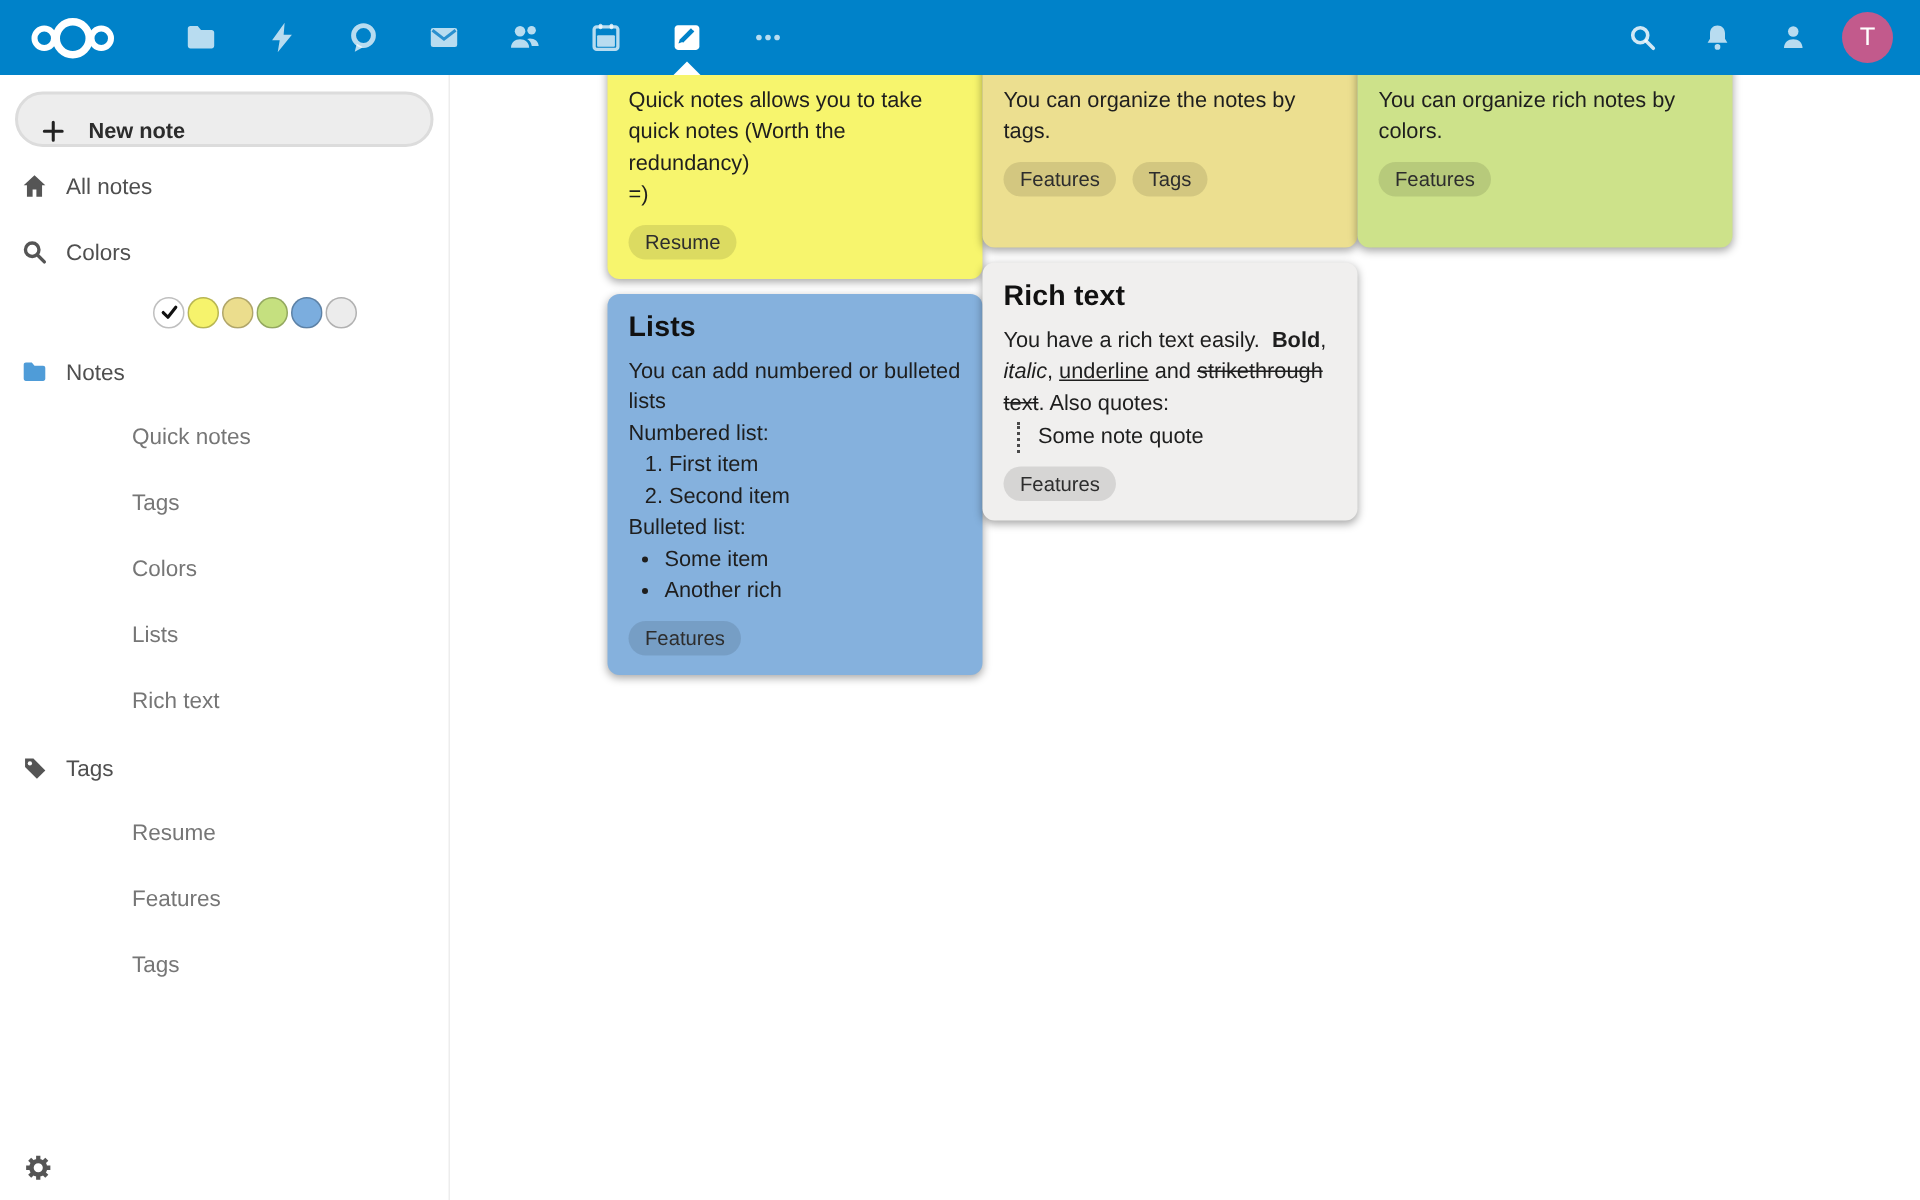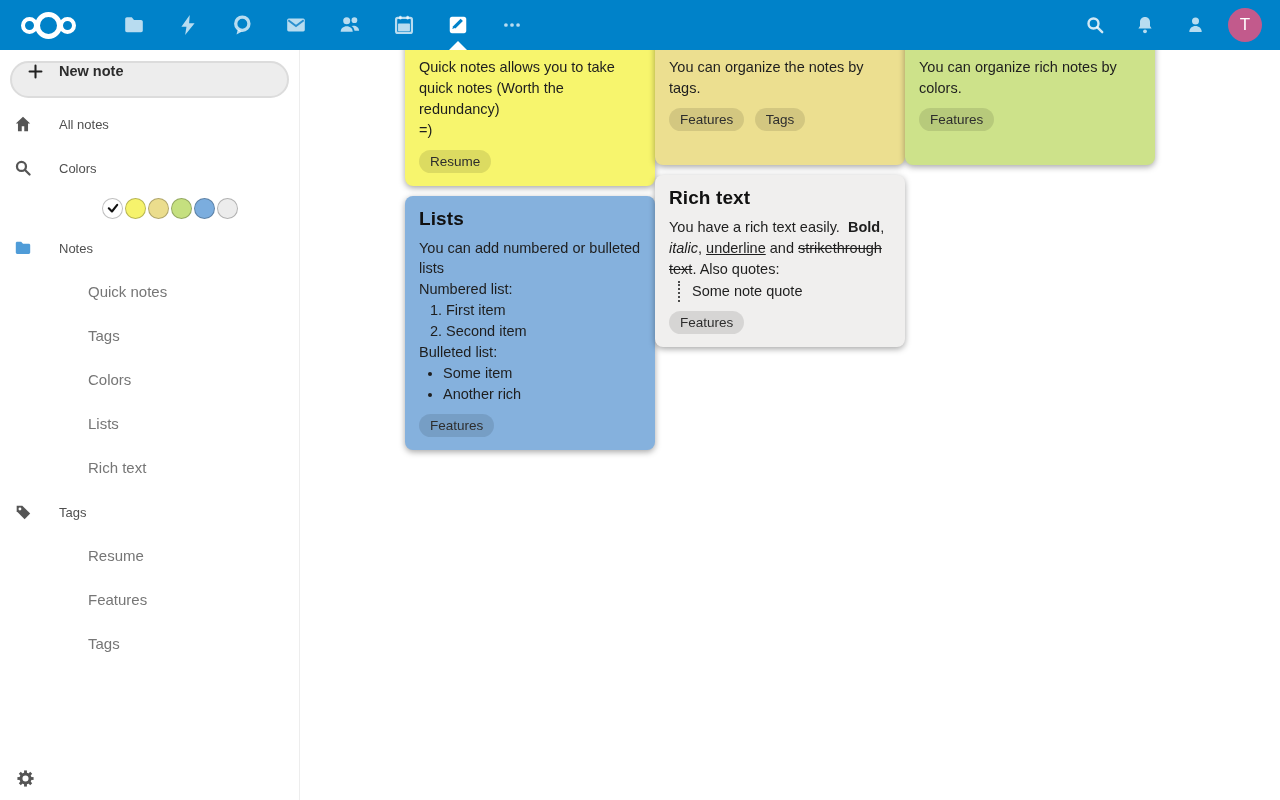--- a/index.html
+++ b/index.html
@@ -43,28 +43,28 @@
   }
 
   
   .sidebar {
     position: fixed; top: 50px; left: 0; bottom: 0; width: 300px;
     background: #fff; border-right: 1px solid #ededed;
   }
   .new-note-btn {
     margin: 11px 10px 4px 10px; height: 37px; border-radius: 19px;
     background: #ededed; border: 2px solid #dcdcdc;
-    display: flex; align-items: flex-start; padding: 0 15px; gap: 15px;
+    display: flex; align-items: flex-end; padding: 0 15px; gap: 15px;
     cursor: pointer;
   }
   .new-note-btn svg { width: 17px; height: 17px; }
   .new-note-label { font-weight: bold; font-size: 14.5px; color: #2c2c2c; }
   .nav-row {
-    height: 44px; display: flex; align-items: center; padding-left: 14px; gap: 27px;
-    font-size: 13px; color: #4f4f4f; cursor: pointer;
+    height: 44px; display: flex; align-items: center; padding-left: 14px; gap: 12px;
+    font-size: 15px; color: #4f4f4f; cursor: pointer;
   }
   .nav-row svg { width: 18px; height: 18px; flex: 0 0 18px; }
   .swatch-row {
     height: 36px; display: flex; align-items: center; padding-left: 102px; gap: 2px;
   }
   .swatch {
     width: 21px; height: 21px; border-radius: 50%;
     border: 1px solid rgba(0,0,0,0.25);
     display: flex; align-items: center; justify-content: center;
     cursor: pointer;

